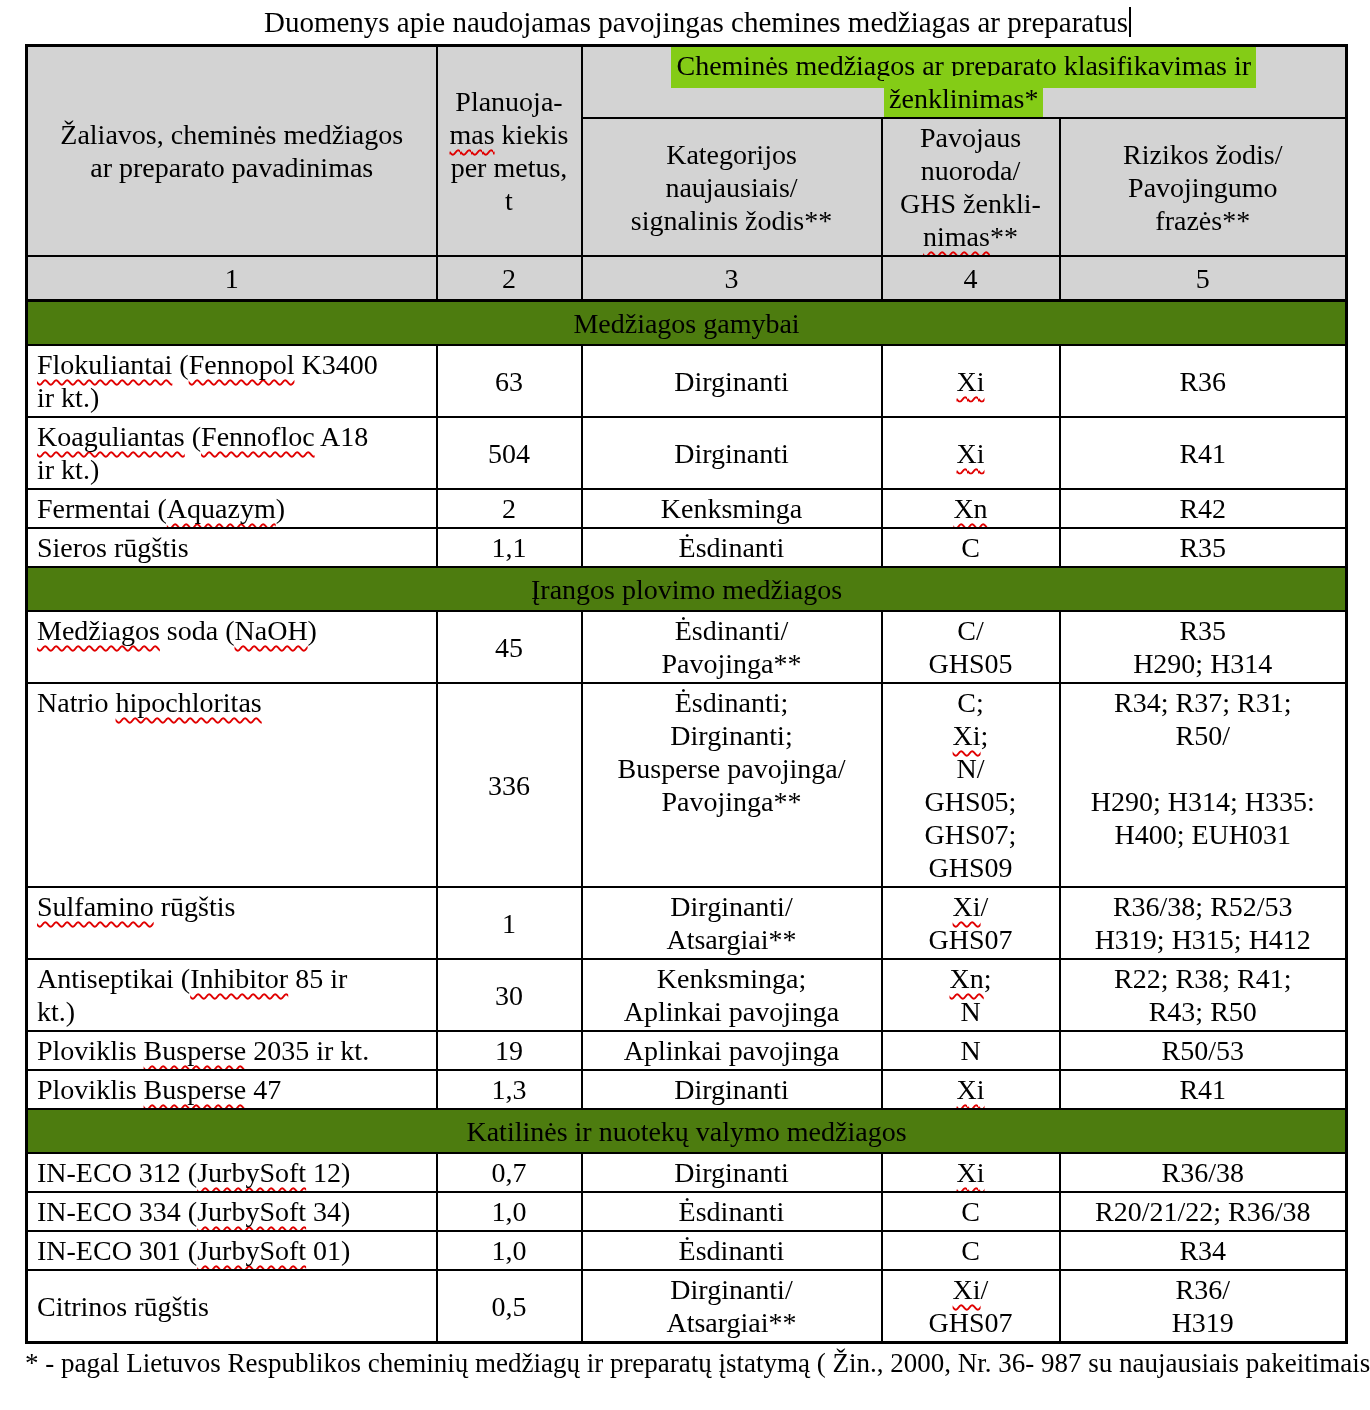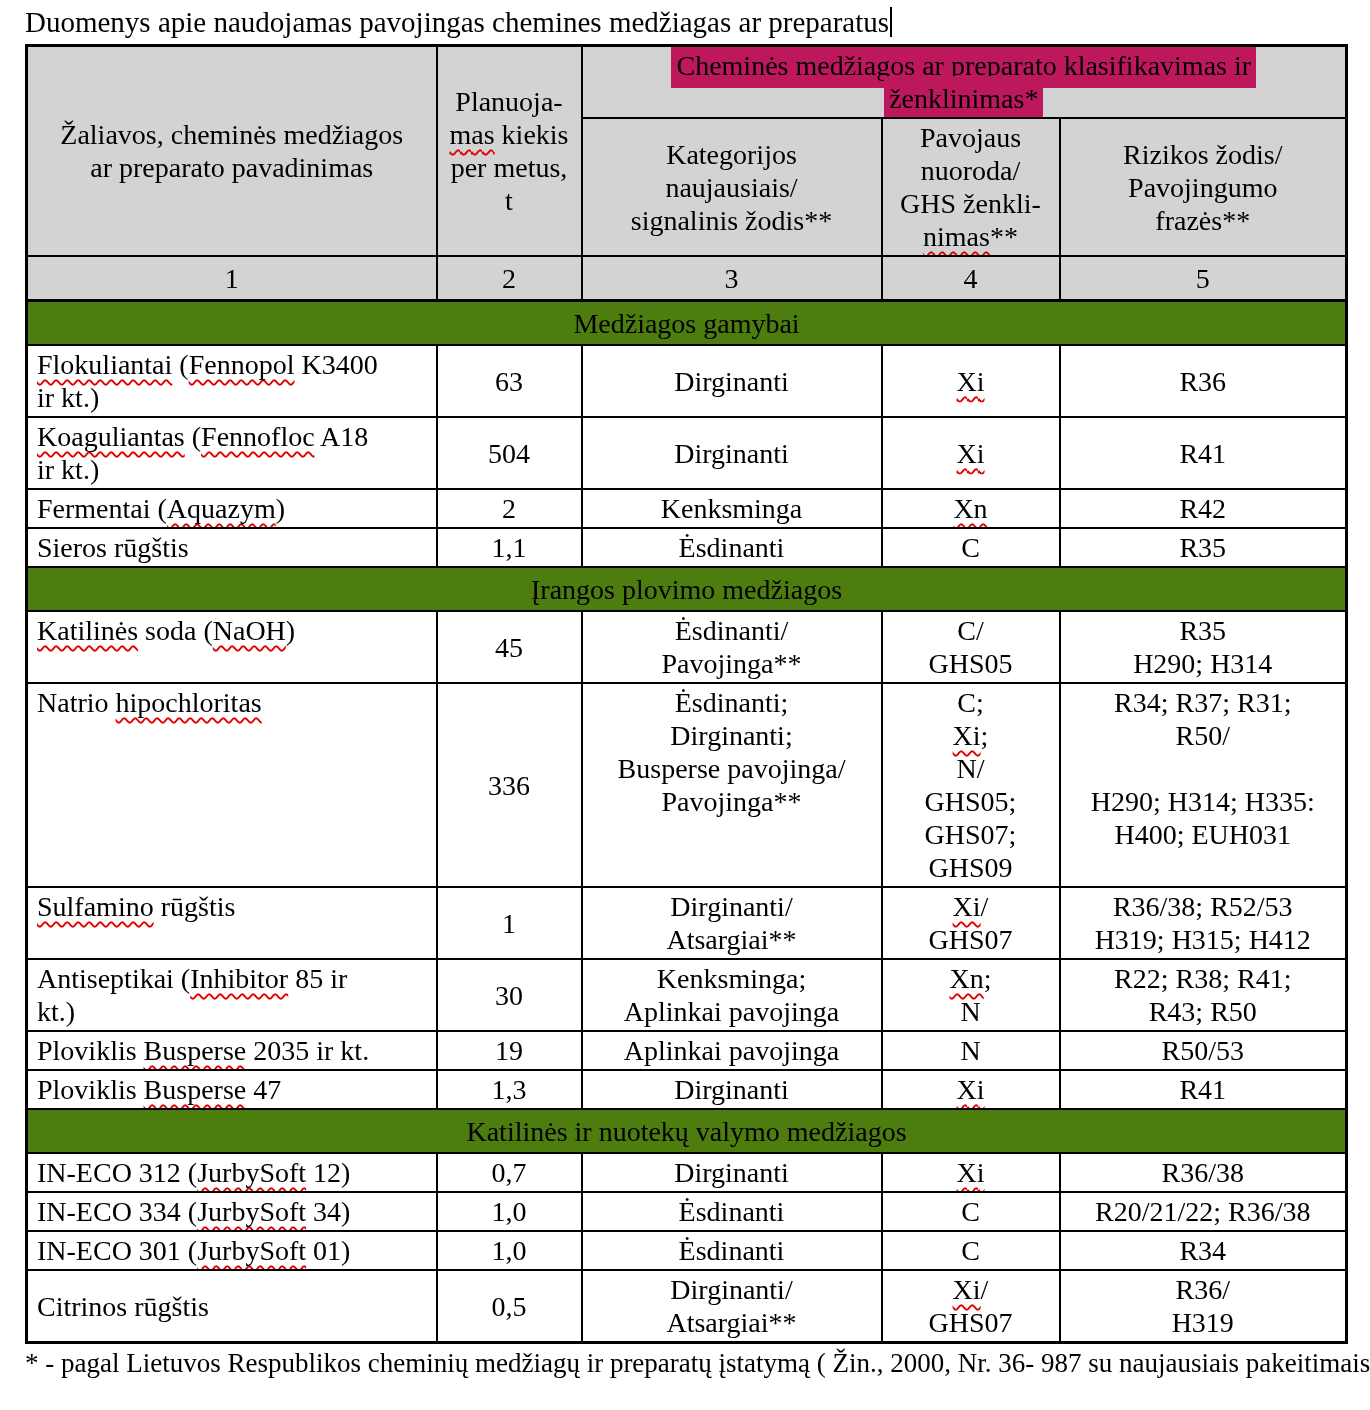--- a/index.html
+++ b/index.html
@@ -3,40 +3,40 @@
 <meta charset="utf-8">
 <style>
   html,body{margin:0;padding:0;background:#ffffff;}
   body{
     width:1370px;height:1410px;overflow:hidden;
     font-family:"Liberation Serif","DejaVu Serif",serif;
     color:#000;
     -webkit-font-smoothing:antialiased;
   }
   .page{padding:4px 0 0 25px;}
-  .title-block{margin-bottom:4px;}
+  .title-block{margin-bottom:4px;text-align:center;}
   .title-line{font-size:29px;line-height:36px;white-space:pre;}
   .caret{display:inline-block;width:2px;height:30px;background:#000;vertical-align:-5px;margin-left:1px;}
   table.chem{
     border-collapse:collapse;table-layout:fixed;width:1320px;
     border:3px solid #000;
   }
   td{
     border:2px solid #000;
     font-size:28px;line-height:33px;
     padding:2px 6px;
     text-align:center;vertical-align:middle;
     white-space:pre-line;
     overflow:hidden;
   }
   td.hb{background:#d3d3d3;}
   tr.nums td{background:#d3d3d3;border-bottom:3px solid #000;height:38px;}
   td.group{vertical-align:middle;}
   .hl{
-    background:#be185d;
+    background:#84cc16;
     padding:7px 5px;
     -webkit-box-decoration-break:clone;box-decoration-break:clone;
     white-space:pre-line;
   }
   td.section{background:#4d7c0f;height:38px;}
   td.name{text-align:left;vertical-align:top;padding-left:9px;margin-left:40px;}
   td.qty{vertical-align:middle;}
   tr.tall td.cat, tr.tall td.risk{vertical-align:top;}
   tr.vmid-name td.name{vertical-align:middle;}
   .sq{
@@ -132,21 +132,21 @@
       <td class="cat">Ėsdinanti</td>
       <td class="haz">C</td>
       <td class="risk">R35</td>
     </tr>
 
     <tr>
       <td class="section" colspan="5">Įrangos plovimo medžiagos</td>
     </tr>
 
     <tr>
-      <td class="name"><span class="sq">Katilinės</span> soda (<span class="sq">NaOH</span>)</td>
+      <td class="name"><span class="sq">Medžiagos</span> soda (<span class="sq">NaOH</span>)</td>
       <td class="qty">45</td>
       <td class="cat">Ėsdinanti/
 Pavojinga**</td>
       <td class="haz">C/
 GHS05</td>
       <td class="risk">R35
 H290; H314</td>
     </tr>
     <tr class="tall">
       <td class="name">Natrio <span class="sq">hipochloritas</span></td>

